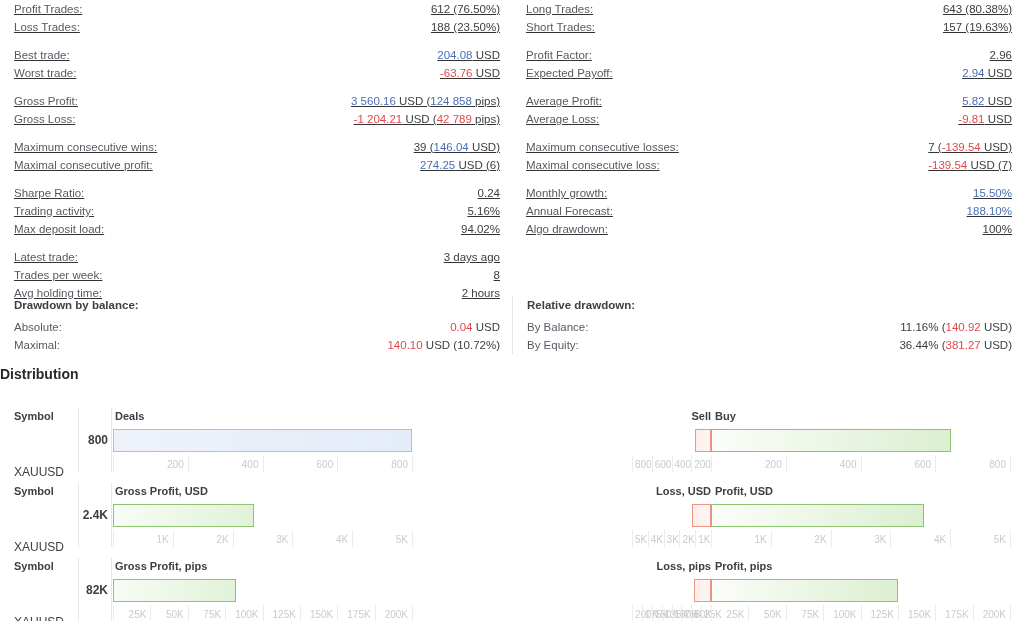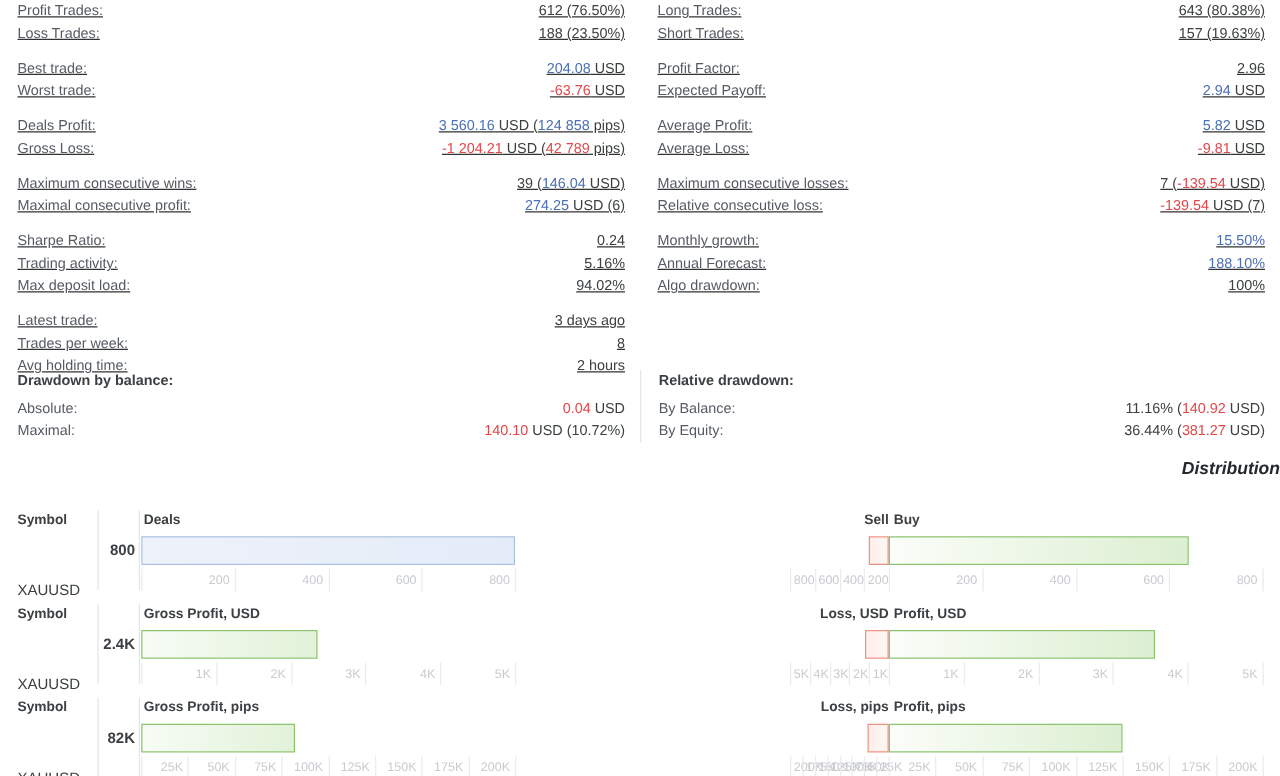--- a/index.html
+++ b/index.html
@@ -43,21 +43,21 @@
   .dd-col { width: 512px; padding: 0 12px 0 14px; position: relative; }
   .dd-col.right { border-left: 1px solid #e3e6ea; }
   .dd-title {
     font-size: 11.5px; font-weight: bold; color: #3c4043;
     height: 18px; line-height: 18px; margin-bottom: 4px;
   }
 
   
   .dist-title {
     position: absolute; left: 0; top: 366px; width: 1024px;
-    text-align: right; font-size: 14px; font-weight: bold; color: #25282c; font-style: italic;
+    text-align: left; font-size: 14px; font-weight: bold; color: #25282c;
   }
 
   .chart-block { position: absolute; left: 0; width: 1024px; }
   .chart-block.b1 { top: 394px; }
   .chart-block.b2 { top: 469px; }
   .chart-block.b3 { top: 544px; }
 
   .hdr-row { position: relative; height: 17px; margin-top: 14px; }
   .hdr {
     position: absolute; font-size: 11px; font-weight: bold; color: #3c4043;
@@ -136,21 +136,21 @@
         <div class="srow">
           <span class="lbl">Best trade:</span>
           <span class="val"><span class="blue">204.08</span><span class="dark"> USD</span></span>
         </div>
         <div class="srow">
           <span class="lbl">Worst trade:</span>
           <span class="val"><span class="red">-63.76</span><span class="dark"> USD</span></span>
         </div>
         <div class="gap"></div>
         <div class="srow">
-          <span class="lbl">Deals Profit:</span>
+          <span class="lbl">Gross Profit:</span>
           <span class="val"><span class="blue">3 560.16</span><span class="dark"> USD (</span><span class="blue">124 858</span><span class="dark"> pips)</span></span>
         </div>
         <div class="srow">
           <span class="lbl">Gross Loss:</span>
           <span class="val"><span class="red">-1 204.21</span><span class="dark"> USD (</span><span class="red">42 789</span><span class="dark"> pips)</span></span>
         </div>
         <div class="gap"></div>
         <div class="srow">
           <span class="lbl">Maximum consecutive wins:</span>
           <span class="val"><span class="dark">39 (</span><span class="blue">146.04</span><span class="dark"> USD)</span></span>
@@ -212,21 +212,21 @@
         <div class="srow">
           <span class="lbl">Average Loss:</span>
           <span class="val"><span class="red">-9.81</span><span class="dark"> USD</span></span>
         </div>
         <div class="gap"></div>
         <div class="srow">
           <span class="lbl">Maximum consecutive losses:</span>
           <span class="val"><span class="dark">7 (</span><span class="red">-139.54</span><span class="dark"> USD)</span></span>
         </div>
         <div class="srow">
-          <span class="lbl">Relative consecutive loss:</span>
+          <span class="lbl">Maximal consecutive loss:</span>
           <span class="val"><span class="red">-139.54</span><span class="dark"> USD (7)</span></span>
         </div>
         <div class="gap"></div>
         <div class="srow">
           <span class="lbl">Monthly growth:</span>
           <span class="val"><span class="blue">15.50%</span></span>
         </div>
         <div class="srow">
           <span class="lbl">Annual Forecast:</span>
           <span class="val"><span class="blue">188.10%</span></span>

